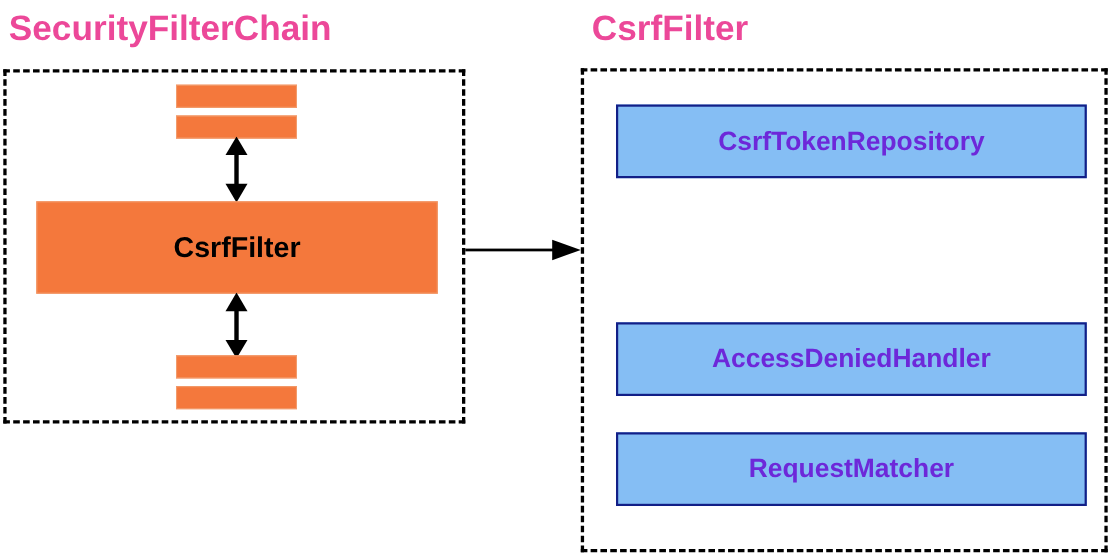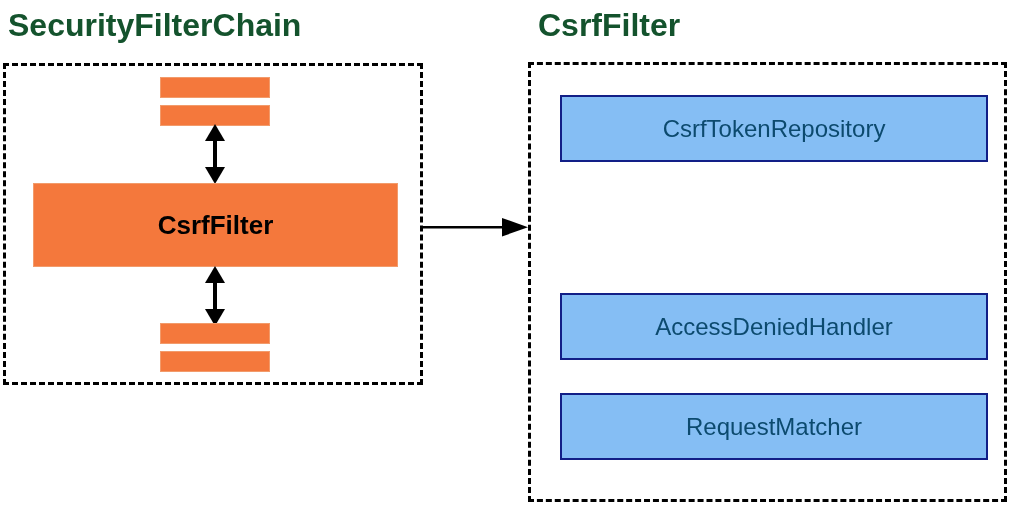--- a/index.html
+++ b/index.html
@@ -7,21 +7,21 @@
     width: 1010px; height: 505px;
     background: #ffffff;
     font-family: "Liberation Sans", sans-serif;
     position: relative;
     overflow: hidden;
   }
   .title {
     position: absolute;
     font-size: 32px;
     font-weight: bold;
-    color: #14532d;
+    color: #ec4899;
     letter-spacing: 0px;
     white-space: nowrap;
   }
   #left-title  { left: 8px;  top: 7px; }
   #right-title { left: 538px; top: 7px; }
 
   .panel {
     position: absolute;
     border: 3px dashed #000;
     background: transparent;
@@ -87,22 +87,22 @@
     position: absolute;
     left: 29px;
     width: 428px;
     height: 67px;
     background: #85BEF4;
     border: 2px solid #121F87;
     display: flex;
     align-items: center;
     justify-content: center;
     font-size: 24px;
-    font-weight: normal;
-    color: #0c4a6e;
+    font-weight: bold;
+    color: #6d28d9;
     white-space: nowrap;
   }
   #component-0 { top: 30px; }
   #component-1 { top: 130px; }
   #component-2 { top: 228px; }
   #component-3 { top: 328px; }
 
   #h-arrow {
     position: absolute;
     left: 421px; top: 215px;

